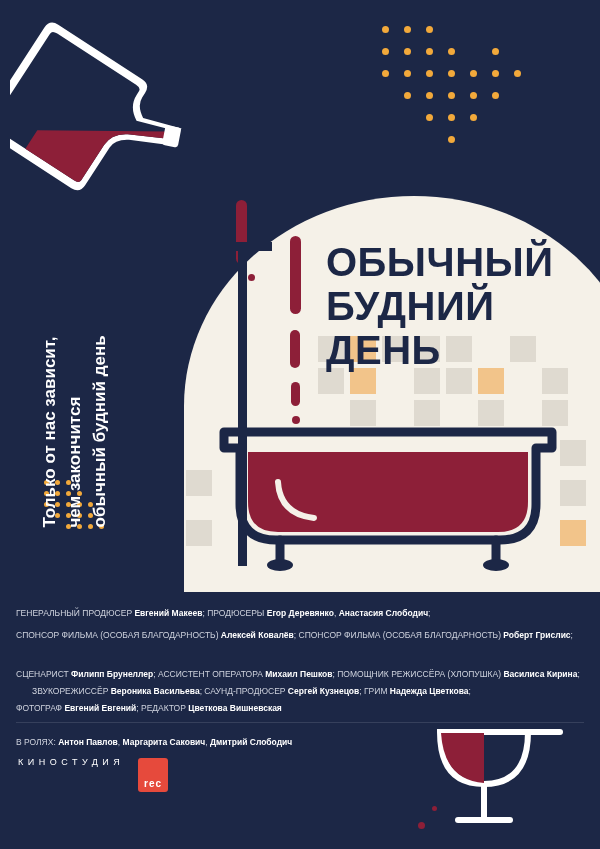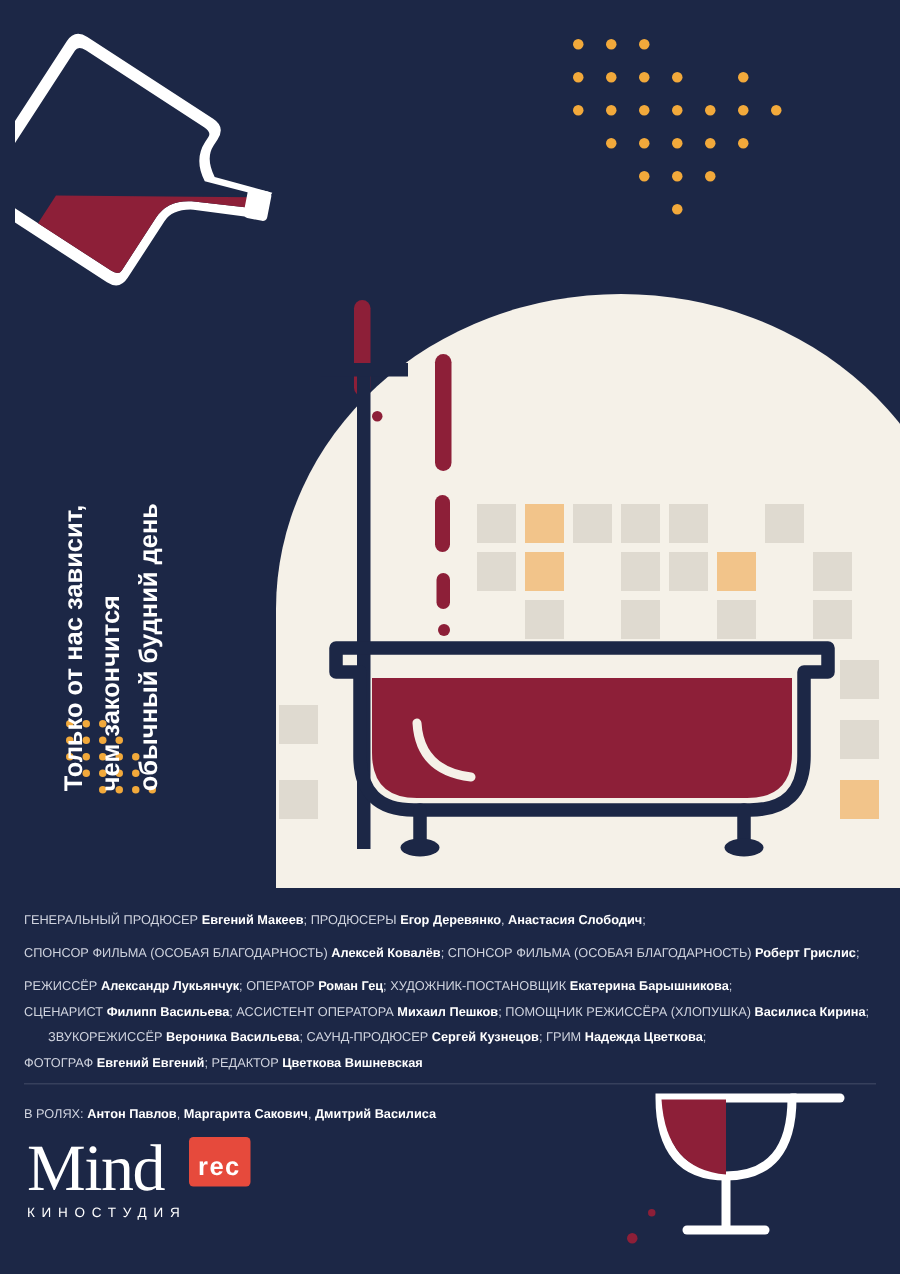--- a/index.html
+++ b/index.html
@@ -196,27 +196,27 @@
     color: #ffffff;
   }
   .logo-main {
     font-family: "Liberation Serif", serif;
     font-size: 44px;
     line-height: 46px;
     letter-spacing: -1px;
   }
   .logo-rec {
     position: absolute;
-    left: 108px;
+    left: 120px;
     top: 2px;
     background: #e64a3c;
     color: #ffffff;
-    font-size: 17px;
+    font-size: 10px;
     font-weight: bold;
-    padding: 10px 6px 3px 6px;
+    padding: 20px 6px 3px 6px;
     border-radius: 3px;
     letter-spacing: 1px;
   }
   .logo-sub {
     font-size: 9px;
     letter-spacing: 4.5px;
     color: #ffffff;
     margin-top: 1px;
   }
 
@@ -355,42 +355,45 @@
       <path d="M30,30 L310,30 L310,80 Q310,110 280,110 L60,110 Q30,110 30,80 Z" fill="#8d1f38"></path>
 
       <path d="M60,60 Q62,92 96,96" fill="none" stroke="#f5f1e8" stroke-width="6" stroke-linecap="round"></path>
 
       <path d="M62,118 L62,140" stroke="#1c2746" stroke-width="9" stroke-linecap="round"></path>
       <path d="M278,118 L278,140" stroke="#1c2746" stroke-width="9" stroke-linecap="round"></path>
       <ellipse cx="62" cy="143" rx="13" ry="6" fill="#1c2746"></ellipse>
       <ellipse cx="278" cy="143" rx="13" ry="6" fill="#1c2746"></ellipse>
     </svg>
 
+    <div class="title">
+      <div>ОБЫЧНЫЙ</div>
+      <div>БУДНИЙ</div>
+      <div>ДЕНЬ</div>
+    </div>
 
     <div class="tagline">
       <div>Только от нас зависит,</div>
       <div>чем закончится</div>
       <div>обычный будний день</div>
     </div>
   </div>
 
   <div class="credits"></div>
 
   <div class="credit-line" style="top:630px;">СПОНСОР ФИЛЬМА (ОСОБАЯ БЛАГОДАРНОСТЬ) <b>Алексей Ковалёв</b>; СПОНСОР ФИЛЬМА (ОСОБАЯ БЛАГОДАРНОСТЬ) <b>Роберт Грислис</b>;</div>
   <div class="credit-line" style="top:608px;">ГЕНЕРАЛЬНЫЙ ПРОДЮСЕР <b>Евгений Макеев</b>; ПРОДЮСЕРЫ <b>Егор Деревянко</b>, <b>Анастасия Слободич</b>;</div>
-  <div class="credit-line" style="top:652px;">РЕЖИССЁР <b>Александр Лукьянчук</b>; ОПЕРАТОР <b>Роман Гец</b>; ХУДОЖНИК-ПОСТАНОВЩИК <b>Екатерина Барышникова</b>;</div>
-  <div class="credit-line" style="top:669px;">СЦЕНАРИСТ <b>Филипп Васильева</b>; АССИСТЕНТ ОПЕРАТОРА <b>Михаил Пешков</b>; ПОМОЩНИК РЕЖИССЁРА (ХЛОПУШКА) <b>Василиса Кирина</b>;</div>
+  <div class="credit-line" style="top:669px;">СЦЕНАРИСТ <b>Филипп Брунеллер</b>; АССИСТЕНТ ОПЕРАТОРА <b>Михаил Пешков</b>; ПОМОЩНИК РЕЖИССЁРА (ХЛОПУШКА) <b>Василиса Кирина</b>;</div>
   <div class="credit-line" style="top:686px;margin-left:16px;">ЗВУКОРЕЖИССЁР <b>Вероника Васильева</b>; САУНД-ПРОДЮСЕР <b>Сергей Кузнецов</b>; ГРИМ <b>Надежда Цветкова</b>;</div>
   <div class="credit-line" style="top:703px;">ФОТОГРАФ <b>Евгений Евгений</b>; РЕДАКТОР <b>Цветкова Вишневская</b></div>
 
   <div class="divider"></div>
-  <div class="cast-line">В РОЛЯХ: <b>Антон Павлов</b>, <b>Маргарита Сакович</b>, <b>Дмитрий Василиса</b></div>
+  <div class="cast-line">В РОЛЯХ: <b>Антон Павлов</b>, <b>Маргарита Сакович</b>, <b>Дмитрий Слободич</b></div>
 
   <div class="logo">
-    <div class="logo-main">Mind</div>
     <div class="logo-rec">rec</div>
     <div class="logo-sub">КИНОСТУДИЯ</div>
   </div>
 
   <svg class="glass" viewBox="0 0 180 110">
 
     <path d="M30,10 L118,10 Q118,62 74,62 Q30,62 30,10 Z" fill="none" stroke="#ffffff" stroke-width="6"></path>
 
     <path d="M31,11 L74,11 L74,61 Q34,58 31,11 Z" fill="#8d1f38"></path>
 

